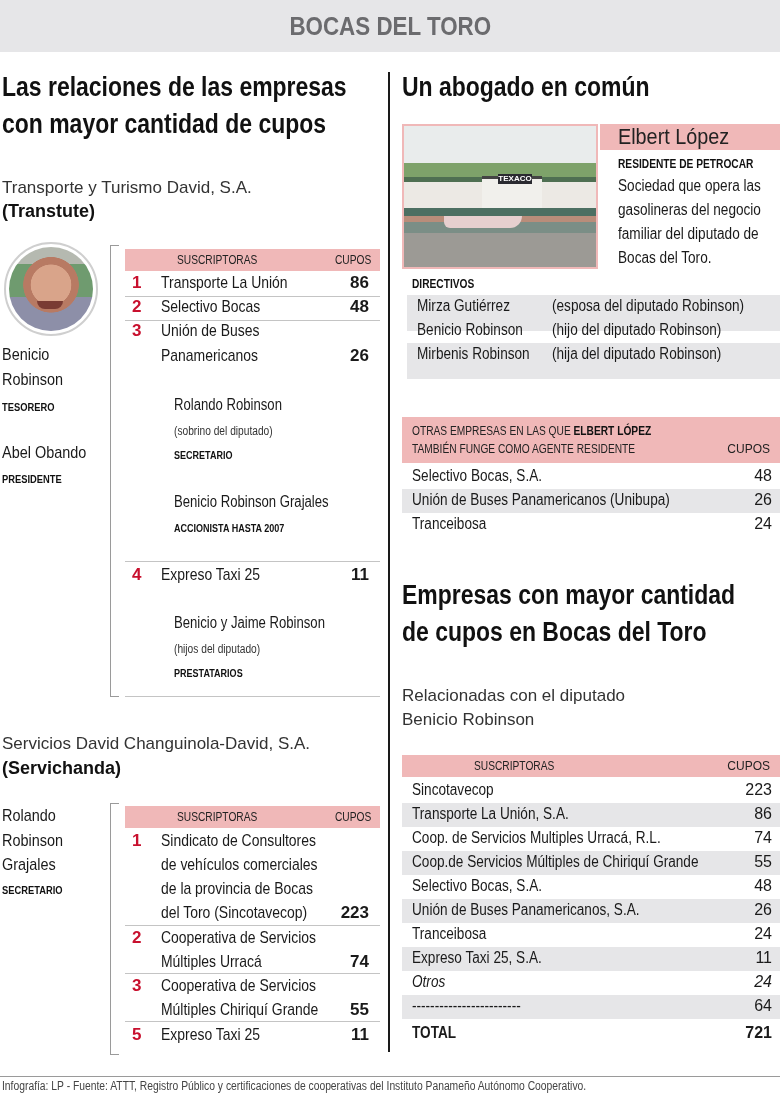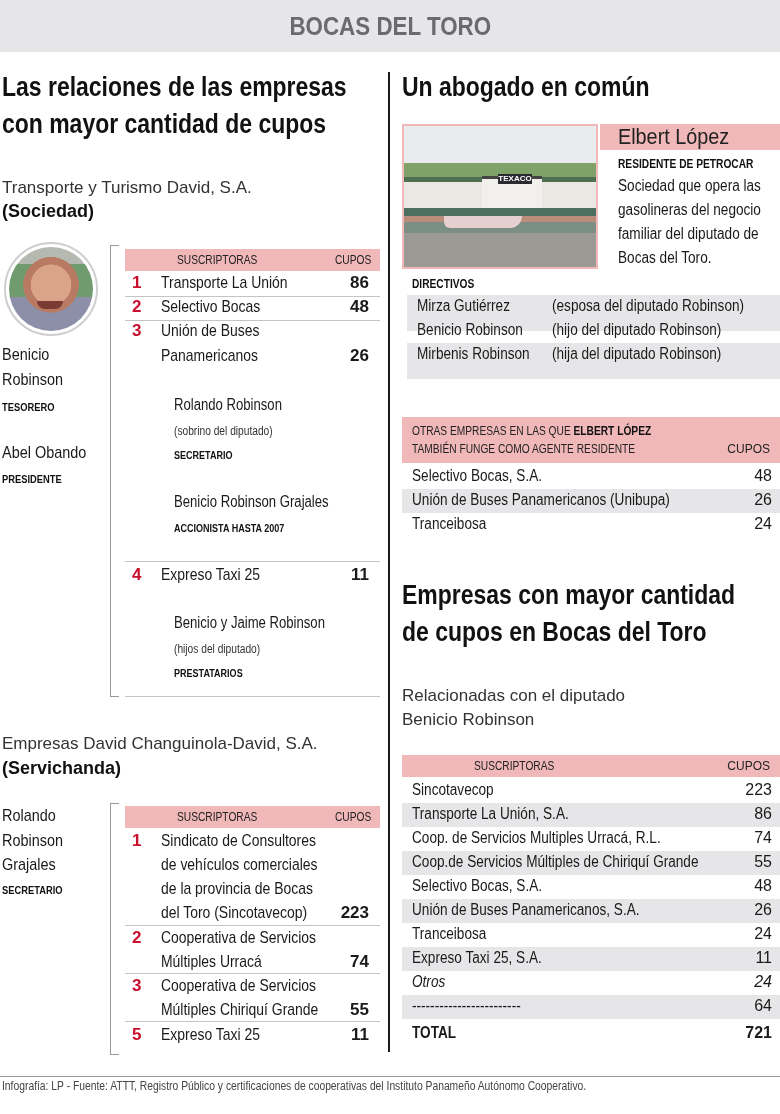--- a/index.html
+++ b/index.html
@@ -86,21 +86,21 @@
 <div class="banner">
   <span class="banner-title">BOCAS DEL TORO</span>
 </div>
 
 <div class="col-divider"></div>
 
 <div class="h1" style="left:2px; top:68px;">Las relaciones de las empresas</div>
 <div class="h1" style="left:2px; top:105px;">con mayor cantidad de cupos</div>
 
 <div class="sub-light" style="left:2px; top:177px;">Transporte y Turismo David, S.A.</div>
-<div class="sub-bold" style="left:2px; top:200px;">(Sociedad)</div>
+<div class="sub-bold" style="left:2px; top:200px;">(Transtute)</div>
 
 <div class="avatar">
     <div class="avatar-inner"></div>
   </div>
 
 <div class="person-name" style="left:2px; top:343px;">Benicio</div>
 <div class="person-name" style="left:2px; top:368px;">Robinson</div>
 <div class="role" style="left:2px; top:401px;">TESORERO</div>
 <div class="person-name" style="left:2px; top:441px;">Abel Obando</div>
 <div class="role" style="left:2px; top:473px;">PRESIDENTE</div>
@@ -135,21 +135,21 @@
 <div class="row-line" style="left:125px; top:561px; width:255px;"></div>
 <div class="rank" style="left:132px; top:565px;">4</div>
 <div class="rtext" style="left:161px; top:563px;">Expreso Taxi 25</div>
 <div class="rnum" style="left:329px; top:565px;">11</div>
 
 <div class="sub-person" style="left:174px; top:614px;">Benicio y Jaime Robinson</div>
 <div class="sub-note" style="left:174px; top:642px;">(hijos del diputado)</div>
 <div class="sub-role" style="left:174px; top:667px;">PRESTATARIOS</div>
 <div class="row-line" style="left:125px; top:696px; width:255px;"></div>
 
-<div class="sub-light" style="left:2px; top:733px;">Empresas David Changuinola-David, S.A.</div>
+<div class="sub-light" style="left:2px; top:733px;">Servicios David Changuinola-David, S.A.</div>
 <div class="sub-bold" style="left:2px; top:757px;">(Servichanda)</div>
 
 <div class="person-name" style="left:2px; top:804px;">Rolando</div>
 <div class="person-name" style="left:2px; top:829px;">Robinson</div>
 <div class="person-name" style="left:2px; top:853px;">Grajales</div>
 <div class="role" style="left:2px; top:884px;">SECRETARIO</div>
 
 <div class="bracket" style="left:110px; top:803px; width:10px; height:252px;"></div>
 <div class="thead" style="left:125px; top:806px; width:255px;">
   <span style="left:52px;">SUSCRIPTORAS</span>

